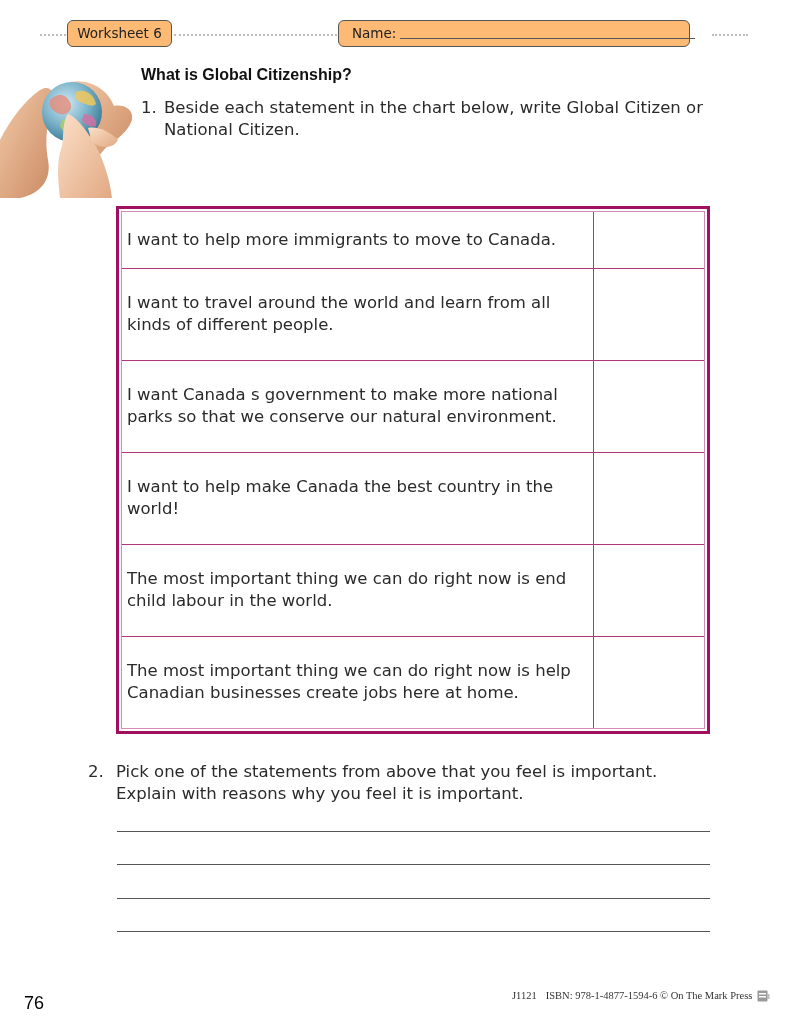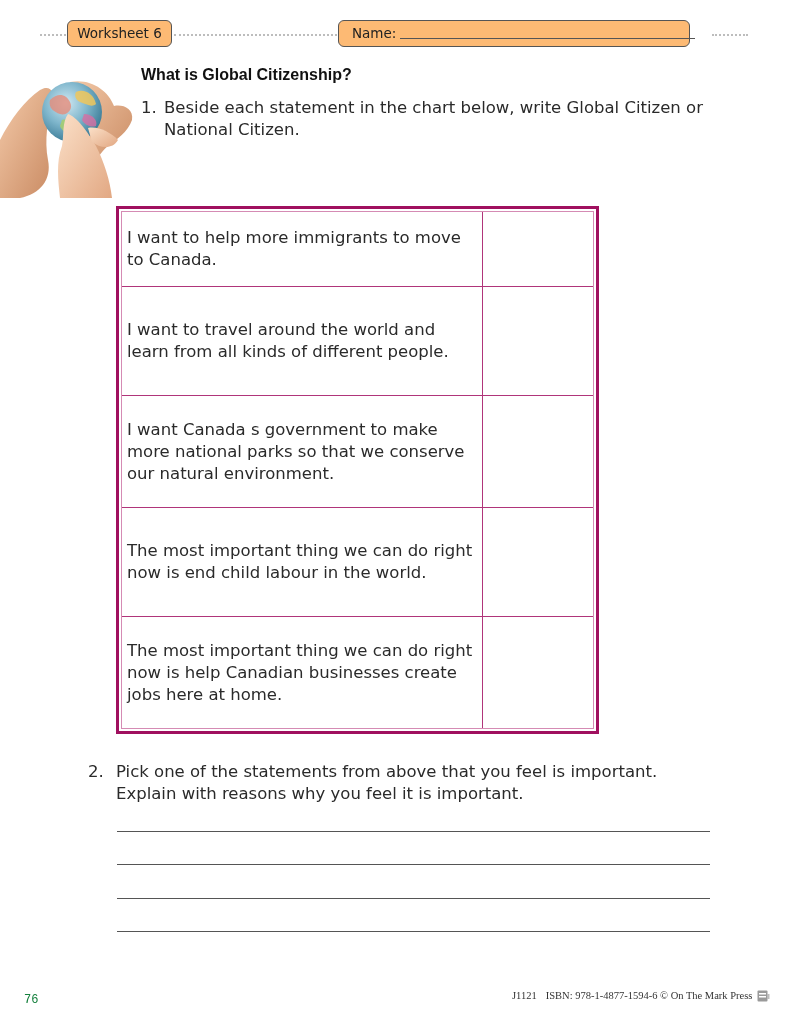--- a/index.html
+++ b/index.html
@@ -15,35 +15,35 @@
   #photo { position: absolute; left: 0; top: 70px; width: 136px; height: 128px; }
   #title { position: absolute; left: 141px; top: 66px; font-family: "Liberation Sans", sans-serif;
            font-weight: bold; font-size: 16px; color: #111; }
   .q { position: absolute; font-size: 16.5px; line-height: 22px; color: #2a2a2a; }
   .q .num { position: absolute; left: 0; top: 0; }
   .q .txt { display: block; }
   #q1 { left: 141px; top: 97px; width: 580px; }
   #q1 .txt { padding-left: 23px; }
   #q2 { left: 88px; top: 761px; width: 630px; }
   #q2 .txt { padding-left: 28px; }
-  #chart-outer { position: absolute; left: 116px; top: 206px; width: 483px; height: 528px;
+  #chart-outer { position: absolute; left: 116px; top: 206px; width: 594px; height: 528px;
                  border: 3px solid #a0105f; box-sizing: border-box; }
   #chart-inner { position: absolute; left: 2px; top: 2px; right: 2px; bottom: 2px;
                  border: 1px solid #d58bb4; }
   table { border-collapse: collapse; width: 100%; height: 100%; }
   td { border: 1.3px solid #b0357a; vertical-align: middle; font-size: 16.5px; line-height: 22px;
        color: #2a2a2a; padding: 0 8px 0 5px; }
   td.answer { width: 110px; padding: 0; }
   tr:first-child td { border-top: none; }
   tr:last-child td { border-bottom: none; }
   td:first-child { border-left: none; }
   td:last-child { border-right: none; }
   .line { position: absolute; left: 117px; width: 593px; height: 0; border-top: 1.3px solid #555; }
-  #page-number { position: absolute; left: 24px; top: 993px; font-family: Liberation Mono, monospace;
-                 font-size: 12px; color: #15803d; }
+  #page-number { position: absolute; left: 24px; top: 993px; font-family: Liberation Sans, sans-serif;
+                 font-size: 18px; color: #000000; }
   #footer { position: absolute; left: 512px; top: 990px; font-family: "Liberation Serif", serif;
             font-size: 10.5px; color: #333; display: flex; align-items: flex-start; }
   #footer .code { margin-right: 9px; }
   #printer-icon { display: inline-block; margin-left: 5px; width: 13px; height: 12px; }
 </style>
 </head>
 <body>
 
 <div class="dots" style="left:40px;width:26px;"></div>
 <div class="dots" style="left:174px;width:163px;"></div>
@@ -102,20 +102,24 @@
       </tr>
       <tr style="height:65px">
         <td> I want to travel around the world and learn from all kinds of different people.</td>
         <td class="answer"></td>
       </tr>
       <tr style="height:65px">
         <td> I want Canada s government to make more national parks so that we conserve our natural environment.</td>
         <td class="answer"></td>
       </tr>
       <tr style="height:65px">
+        <td> I want to help make Canada the best country in the world!</td>
+        <td class="answer"></td>
+      </tr>
+      <tr style="height:65px">
         <td> The most important thing we can do right now is end child labour in the world.</td>
         <td class="answer"></td>
       </tr>
       <tr style="height:65px">
         <td> The most important thing we can do right now is help Canadian businesses create jobs here at home.</td>
         <td class="answer"></td>
       </tr>
     </tbody>
       </table>
   </div>

